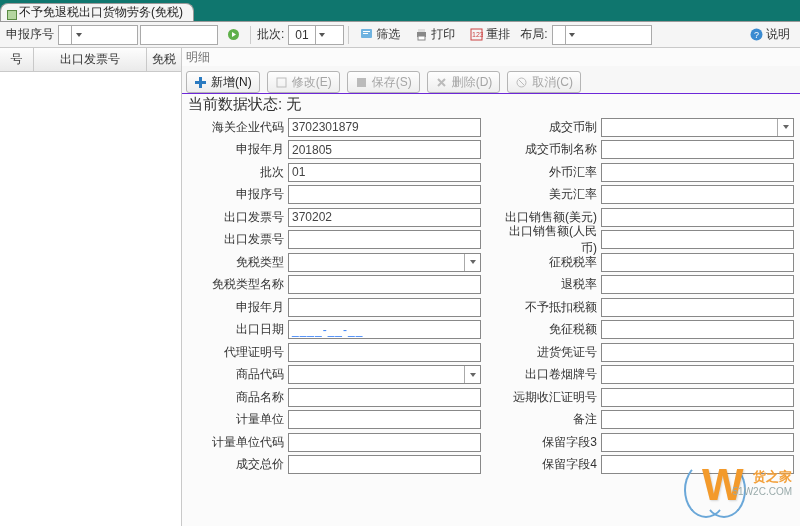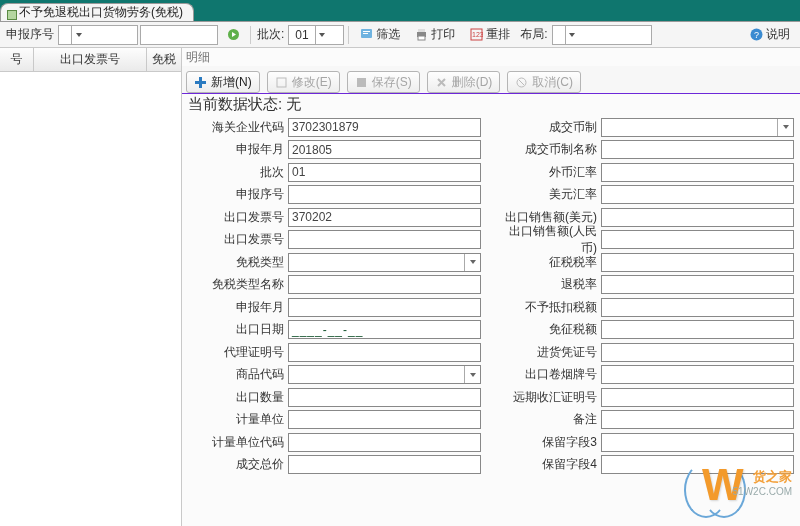--- a/index.html
+++ b/index.html
@@ -31,21 +31,21 @@
   .status-line { height: 20px; display: flex; align-items: center; padding-left: 6px; font-size: 15px; color: #333; }
   .form-scroll { flex: 1; overflow: hidden; }
   .form-cols { display: flex; gap: 20px; padding: 2px 6px 6px 6px; }
   .col { flex: 1; }
   .frow { display: flex; align-items: center; height: 22.5px; }
   .flabel { width: 100px; text-align: right; padding-right: 4px; font-size: 12px; color: #333; }
   .fval { flex: 1; height: 19px; border: 1px solid #888; background: #fff; font-size: 12px; padding: 0 3px; display: flex; align-items: center; color: #444; }
   .fval.combo { padding-right: 0; justify-content: space-between; }
   .fval .combo-arrow { width: 16px; height: 100%; border-left: 1px solid #aaa; display: flex; align-items: center; justify-content: center; }
   .fval .combo-arrow::after { content: ""; border-left: 3px solid transparent; border-right: 3px solid transparent; border-top: 4px solid #666; }
-  .fval.date { color: #14532d; letter-spacing: 1px; }
+  .fval.date { color: #3b82f6; letter-spacing: 1px; }
   .watermark { position: absolute; right: 8px; bottom: 4px; display: flex; align-items: center; gap: 4px; pointer-events: none; }
   .wm-wreath { position: relative; width: 110px; height: 70px; }
   .wm-circle { position: absolute; border: 2px solid #6aa7d8; border-radius: 50%; }
   .wm-w { font-size: 44px; font-weight: bold; color: #f39a2b; position: absolute; left: 20px; top: 8px; text-shadow: 1px 1px 2px rgba(0,0,0,.15); }
   .wm-txt { position: absolute; right: 0; top: 16px; font-size: 13px; color: #f3a03a; font-weight: bold; }
   .wm-dom { position: absolute; right: 0; top: 34px; font-size: 10px; color: #9aa; }
   .ic svg { display: block; }
 </style>
 </head>
 <body>
@@ -257,21 +257,21 @@
               </div>
             </div>
             <div class="frow">
               <div class="flabel">商品代码</div>
               <div class="fval combo">
                 <span></span>
                 <div class="combo-arrow"></div>
               </div>
             </div>
             <div class="frow">
-              <div class="flabel">出口数量</div>
+              <div class="flabel">商品名称</div>
               <div class="fval">
                 <span></span>
               </div>
             </div>
             <div class="frow">
               <div class="flabel">计量单位</div>
               <div class="fval">
                 <span></span>
               </div>
             </div>

